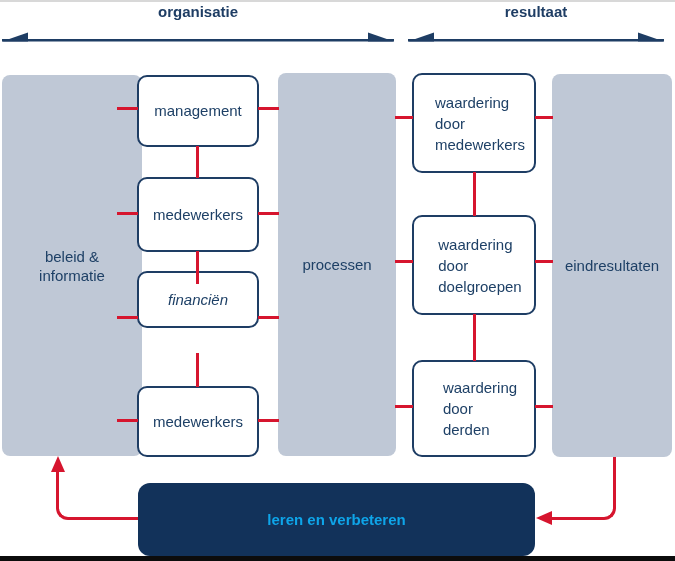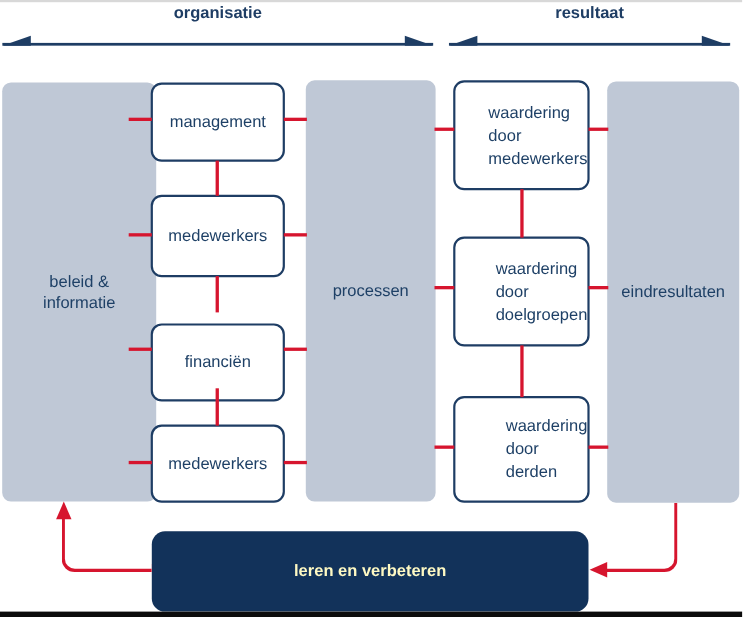--- a/index.html
+++ b/index.html
@@ -59,41 +59,41 @@
     display: flex;
     align-items: center;
     justify-content: center;
     text-align: left;
     color: var(--text-navy);
     font-size: 15px;
     line-height: 20px;
   }
   .box-management  { left: 137px; top: 75px;  width: 122px; height: 72px; }
   .box-employees   { left: 137px; top: 177px; width: 122px; height: 75px; }
-  .box-finances    { left: 137px; top: 294px; width: 122px; height: 71px; }
+  .box-finances    { left: 137px; top: 271px; width: 122px; height: 57px; font-style: italic; }
   .box-information { left: 137px; top: 386px; width: 122px; height: 71px; }
 
   .wbox.multiline {
-    justify-content: flex-end;
+    justify-content: center;
     text-align: left;
     padding-left: 12px;
     line-height: 21px;
   }
   .box-appr-employees { left: 412px; top: 73px;  width: 124px; height: 100px; }
   .box-appr-targets   { left: 412px; top: 215px; width: 124px; height: 100px; }
   .box-appr-third     { left: 412px; top: 360px; width: 124px; height: 97px; }
 
   .learn-box {
     left: 138px; top: 483px; width: 397px; height: 73px;
     background: var(--dark-navy);
     border-radius: 12px;
     display: flex;
     align-items: center;
     justify-content: center;
-    color: #fef9c3;
+    color: #0ea5e9;
     font-weight: bold;
     font-size: 15px;
   }
 
   .hline { height: 3px; background: var(--red); }
   .vline { width: 3px;  background: var(--red); }
 
   .loop-left {
     left: 56px; top: 469px; width: 82px; height: 51px;
     border-left: 3px solid var(--red);

